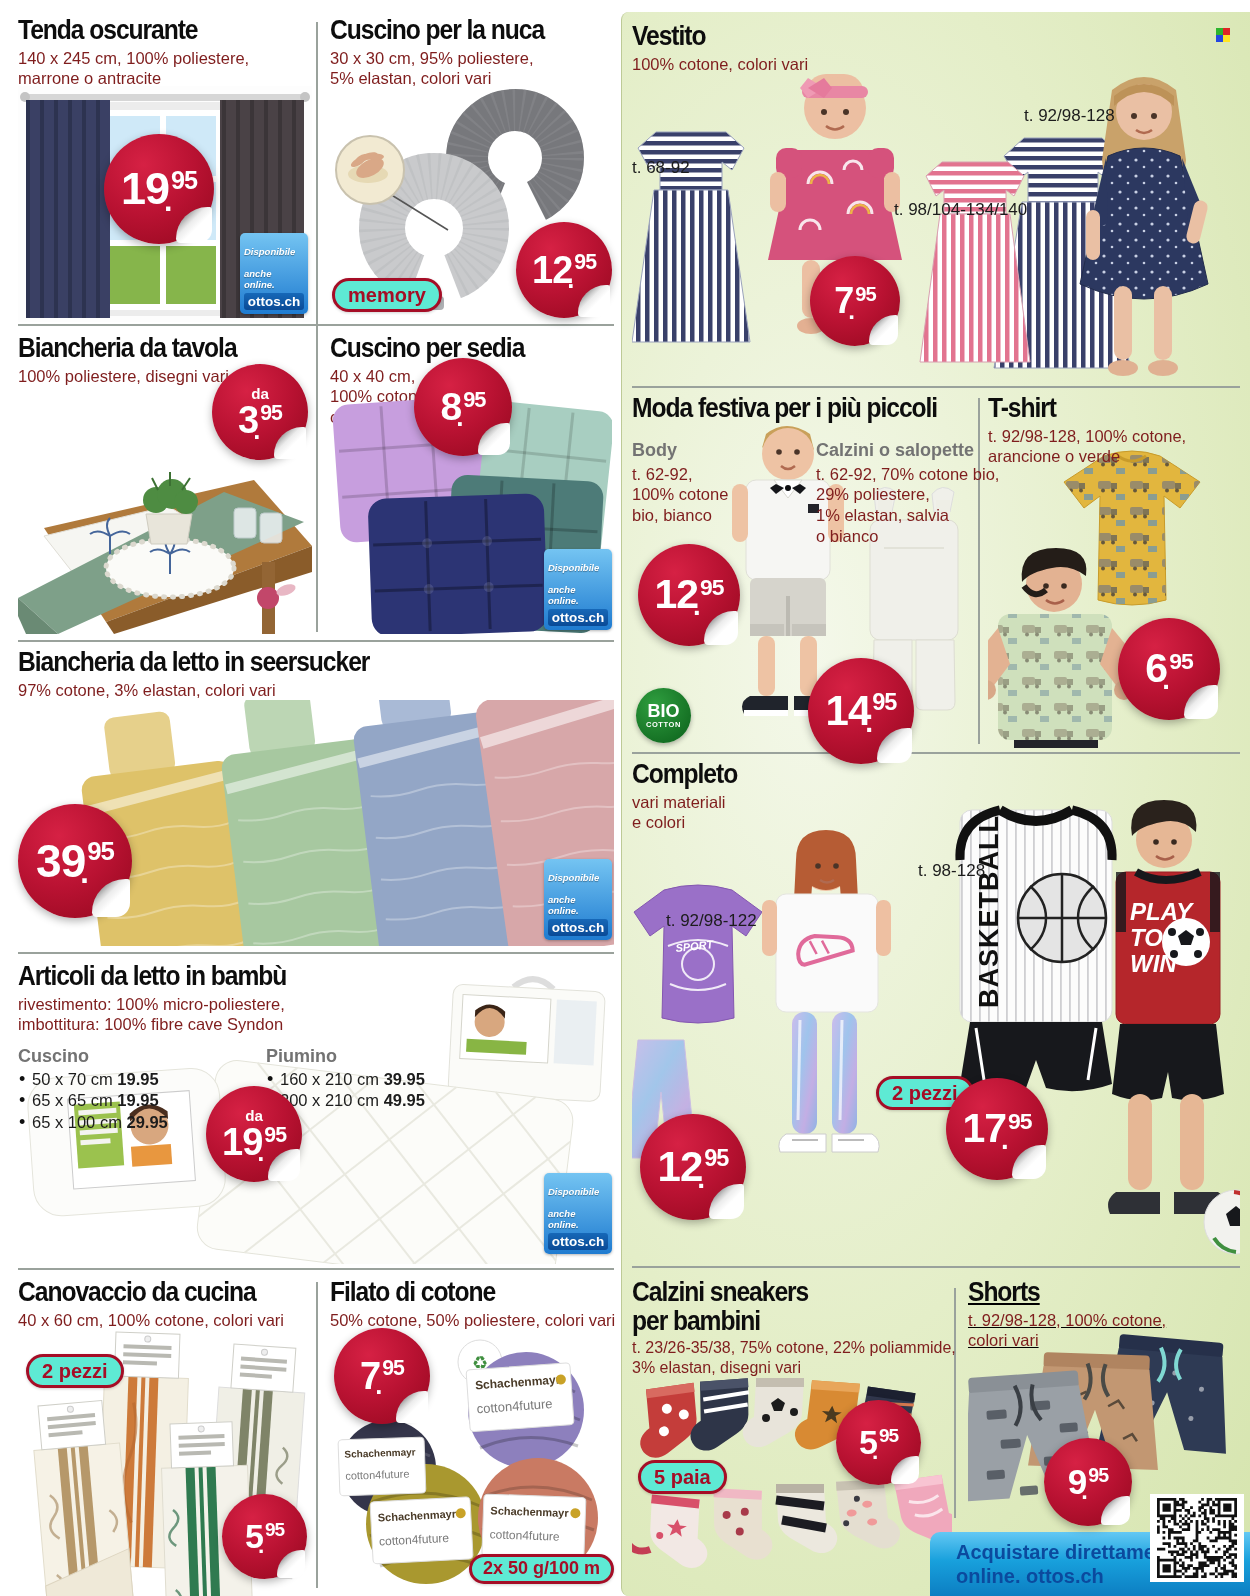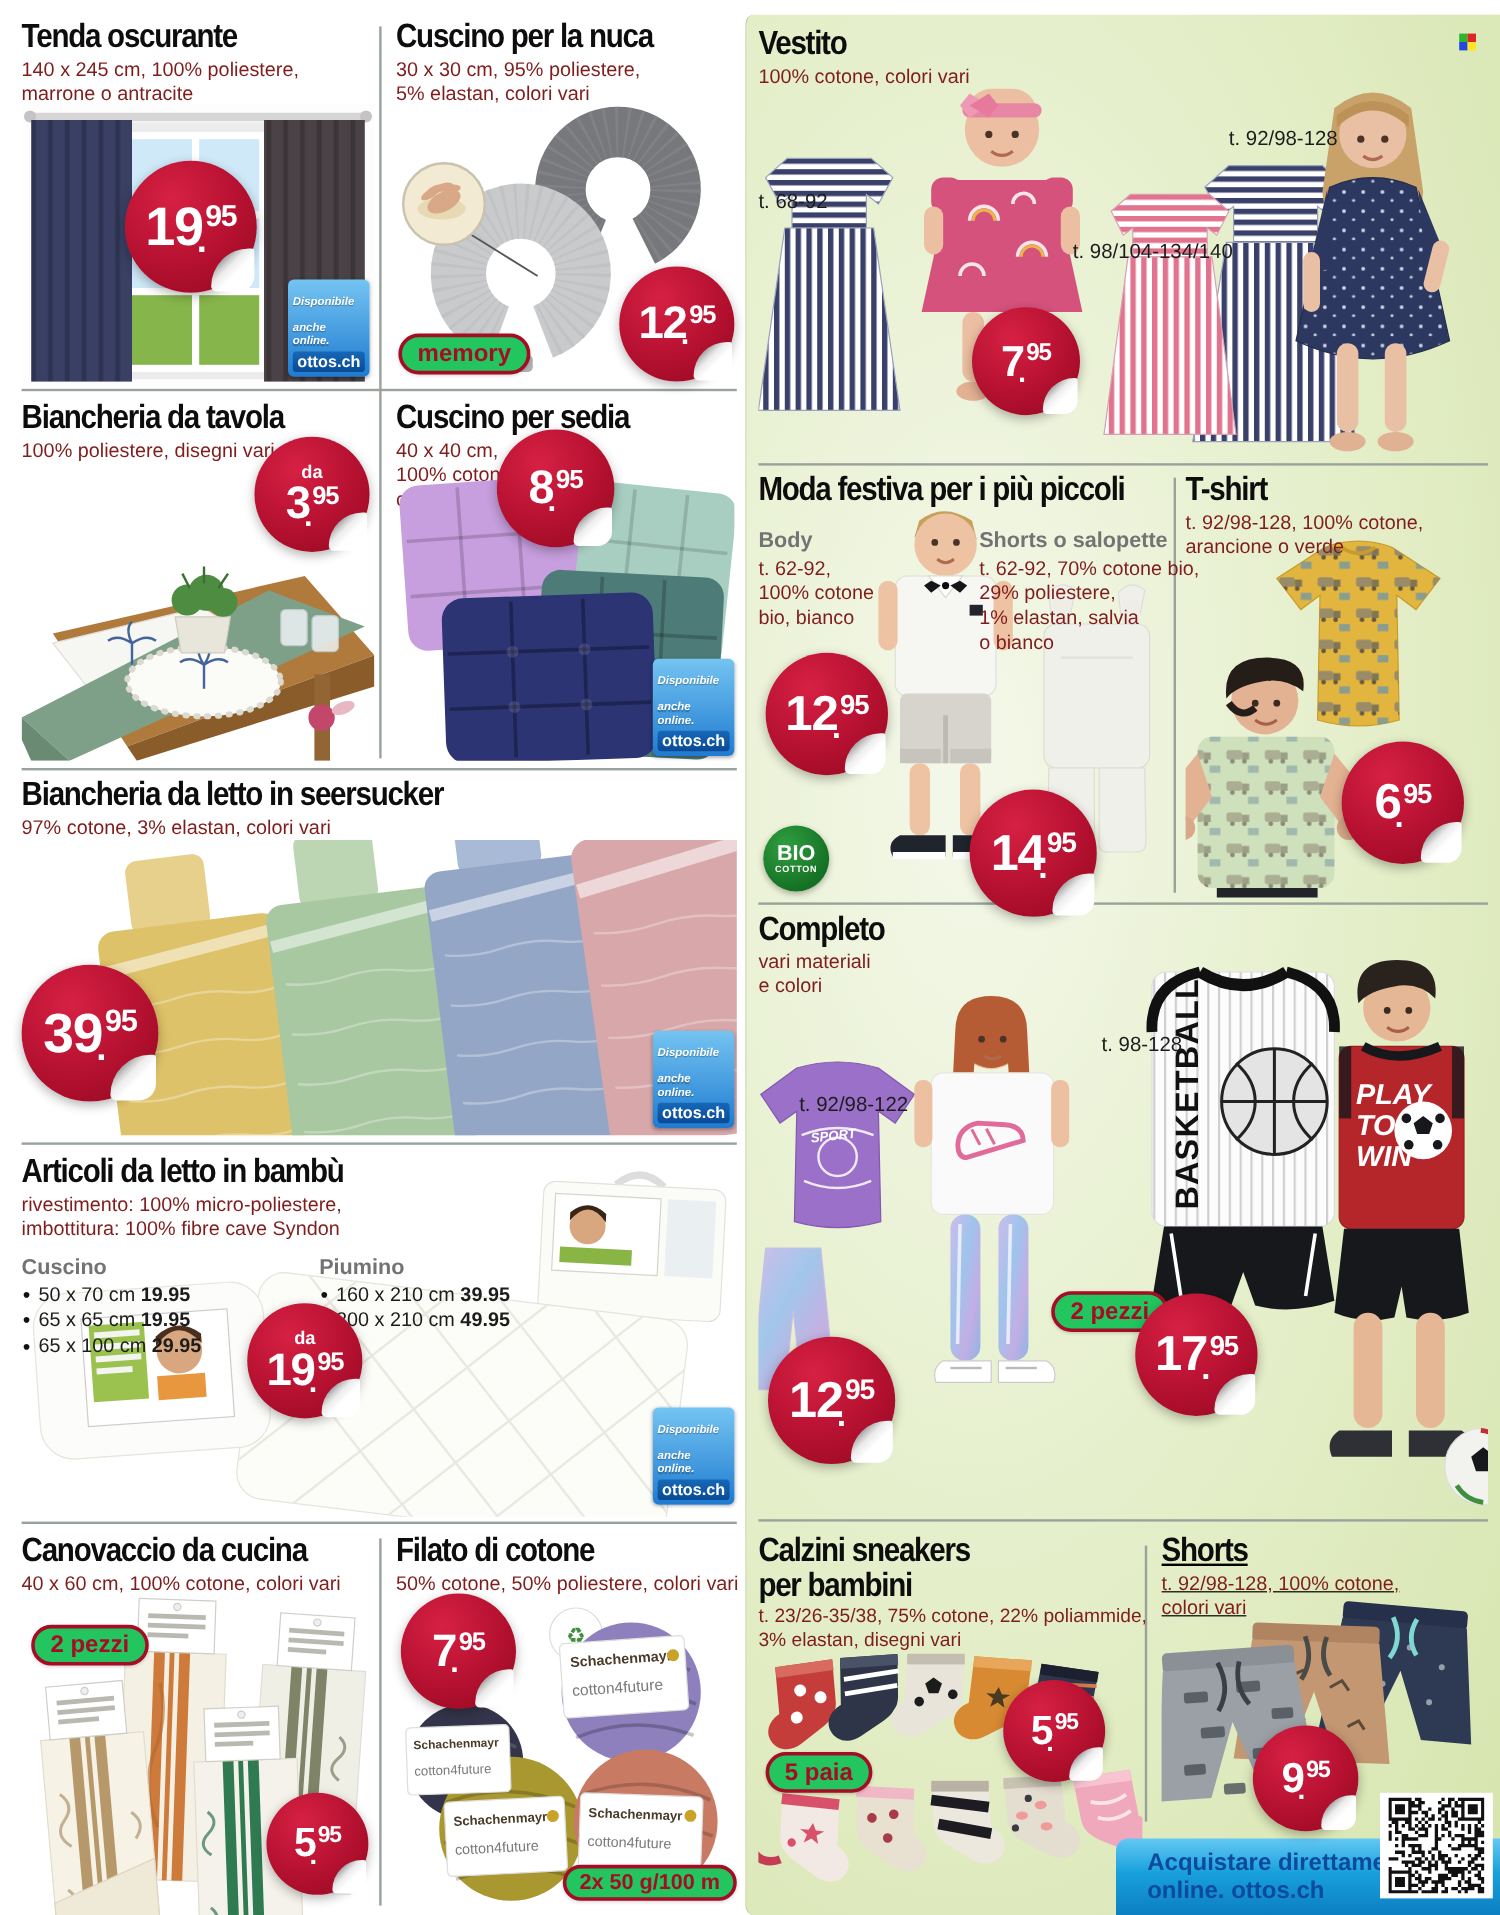--- a/index.html
+++ b/index.html
@@ -25,21 +25,21 @@
   .b97{width:98px;height:98px;font-size:39px;}  .b100{width:102px;height:102px;font-size:41px;}
   .b105{width:106px;height:106px;font-size:42px;} .b110{width:110px;height:110px;font-size:45px;}
   .b113{width:114px;height:114px;font-size:46px;}
   .bda{font-size:.40em;font-weight:700;line-height:1;margin-bottom:2px;}
   .bprice{display:flex;align-items:flex-start;line-height:.92;font-weight:700;letter-spacing:-1px;}
   .bint{font-size:1em;}
   .bfrac{position:relative;font-size:.56em;line-height:1;margin-left:2px;top:-0.02em;font-weight:700;}
   .bdot{position:absolute;left:-7px;top:.60em;font-size:1.2em;}
   .curl{position:absolute;right:2%;bottom:1%;width:33%;height:33%;border-radius:100% 8% 42% 14%;
     background:linear-gradient(315deg,#ffffff 42%,#ececec 58%,#cdcdcd 66%,#a9a9a9 73%,rgba(160,160,160,0) 82%);}
-  .pill{position:absolute;background:#22c55e;border:3px solid #a50d26;border-radius:24px;color:#a50d26;
+  .pill{position:absolute;background:#5eead4;border:3px solid #a50d26;border-radius:24px;color:#a50d26;
     font-weight:700;font-size:20px;padding:3px 13px;line-height:1.1;z-index:6;box-shadow:0 1px 3px rgba(0,0,0,.18);white-space:nowrap;}
   .pill.sm{font-size:18px;padding:2px 11px;}
   .ottos{position:absolute;width:60px;background:linear-gradient(180deg,#74c4f2,#1f7bd0);border-radius:5px;
     padding:3px 4px 4px;box-shadow:0 1px 3px rgba(0,0,0,.3);color:#fff;z-index:7;}
   .ottos .o1,.ottos .o2{font-size:9.5px;font-style:italic;font-weight:700;line-height:1.15;text-shadow:0 1px 1px rgba(0,0,0,.35);margin-top:11px;}
   .ottos .o3{margin-top:2px;background:linear-gradient(180deg,#1668b8,#0a4a96);font-size:13.5px;font-weight:700;
     text-align:center;border-radius:3px;padding:1px 2px;}
   .hdiv{position:absolute;height:2px;background:#9aa29c;z-index:2;}
   .vdiv{position:absolute;width:2px;background:#9aa29c;z-index:2;}
   .szlab{position:absolute;font-size:17px;color:#1c1c1c;white-space:nowrap;}
@@ -723,21 +723,21 @@
         <path d="M46 152 h38 l1 62 q0 8 -8 8 h-24 q-8 0 -7 -8 z" fill="#f0f0ea" stroke="#ddddd2"></path>
       </g>
     </svg>
     <div class="txt" style="position:absolute;left:0;top:42px;width:120px;">
       <h3 class="s">Body</h3>
       <div class="d">t. 62-92,</div>
       <div class="d" style="margin-top:0">100% cotone</div>
       <div class="d" style="margin-top:0">bio, bianco</div>
     </div>
     <div class="txt" style="position:absolute;left:184px;top:42px;width:170px;">
-      <h3 class="s">Shorts o salopette</h3>
+      <h3 class="s">Calzini o salopette</h3>
       <div class="d">t. 62-92, 70% cotone bio,</div>
       <div class="d" style="margin-top:0">29% poliestere,</div>
       <div class="d" style="margin-top:0">1% elastan, salvia</div>
       <div class="d" style="margin-top:0">o bianco</div>
     </div>
     <div class="bubble b100" style="left:6px;top:150px;">
       <div class="bprice">
           <span class="bint">12</span>
           <span class="bfrac"><span>95</span><span class="bdot">.</span></span>
         </div>

